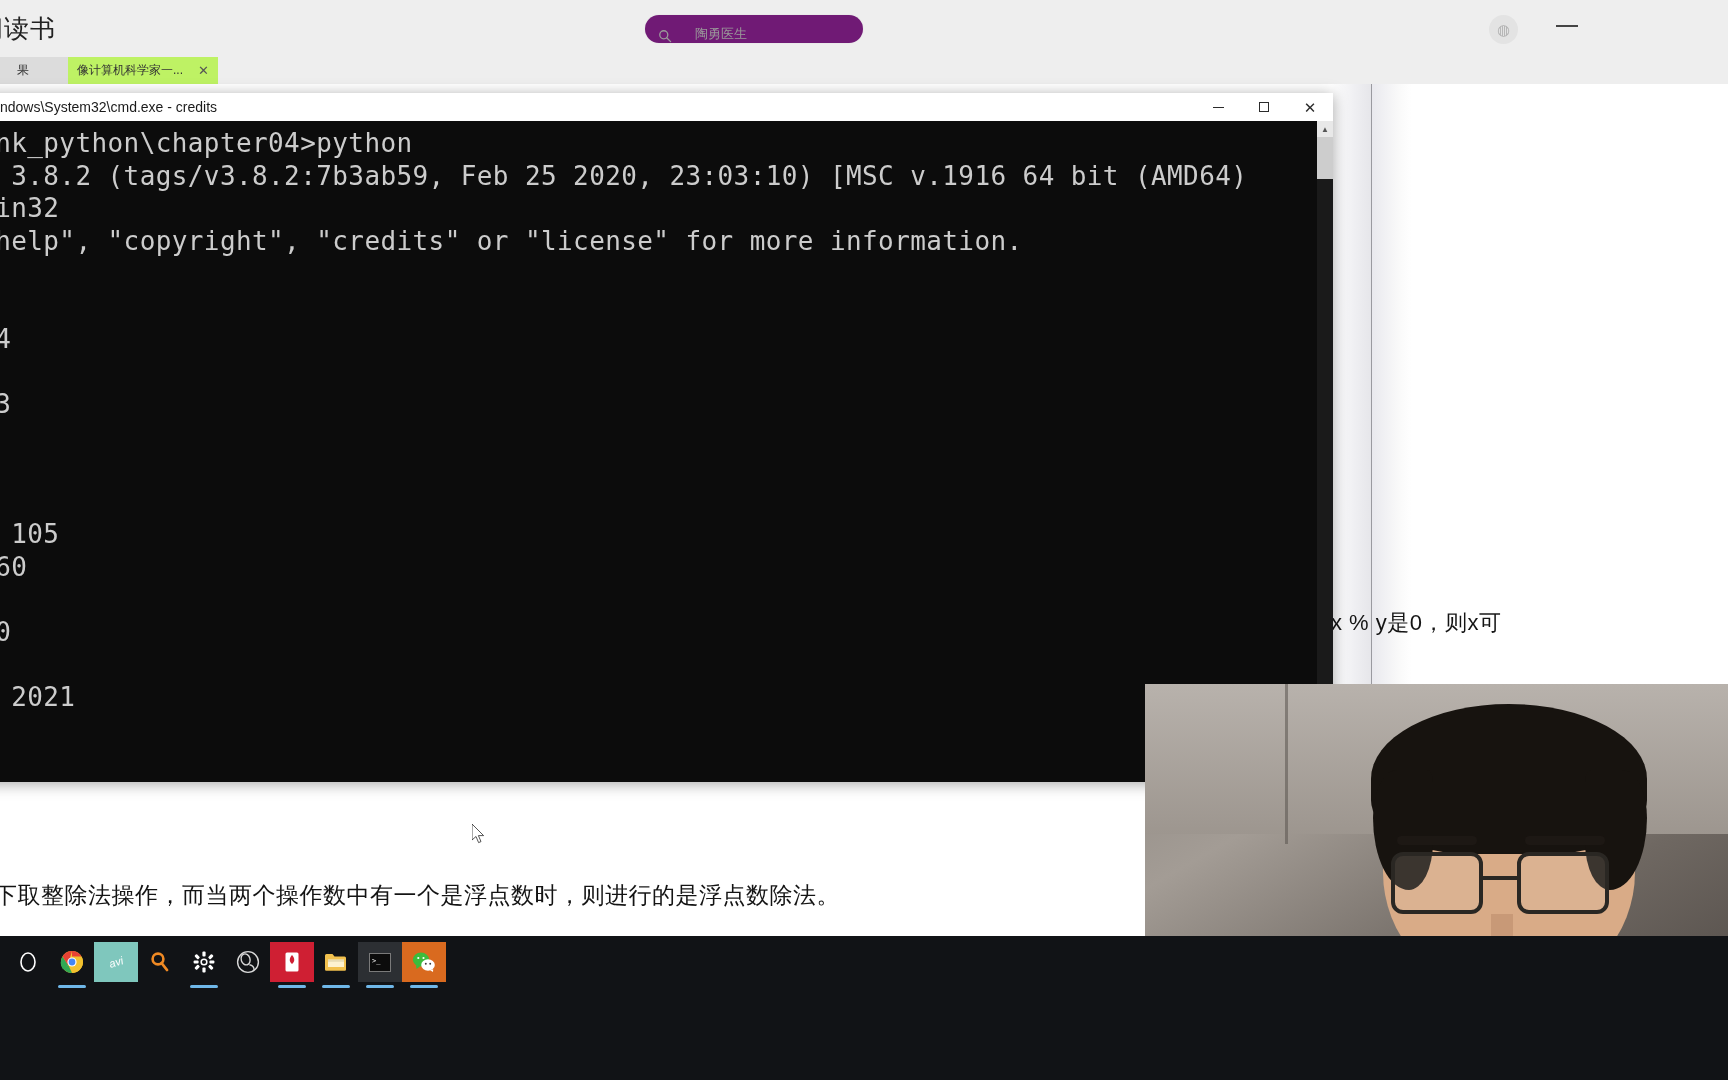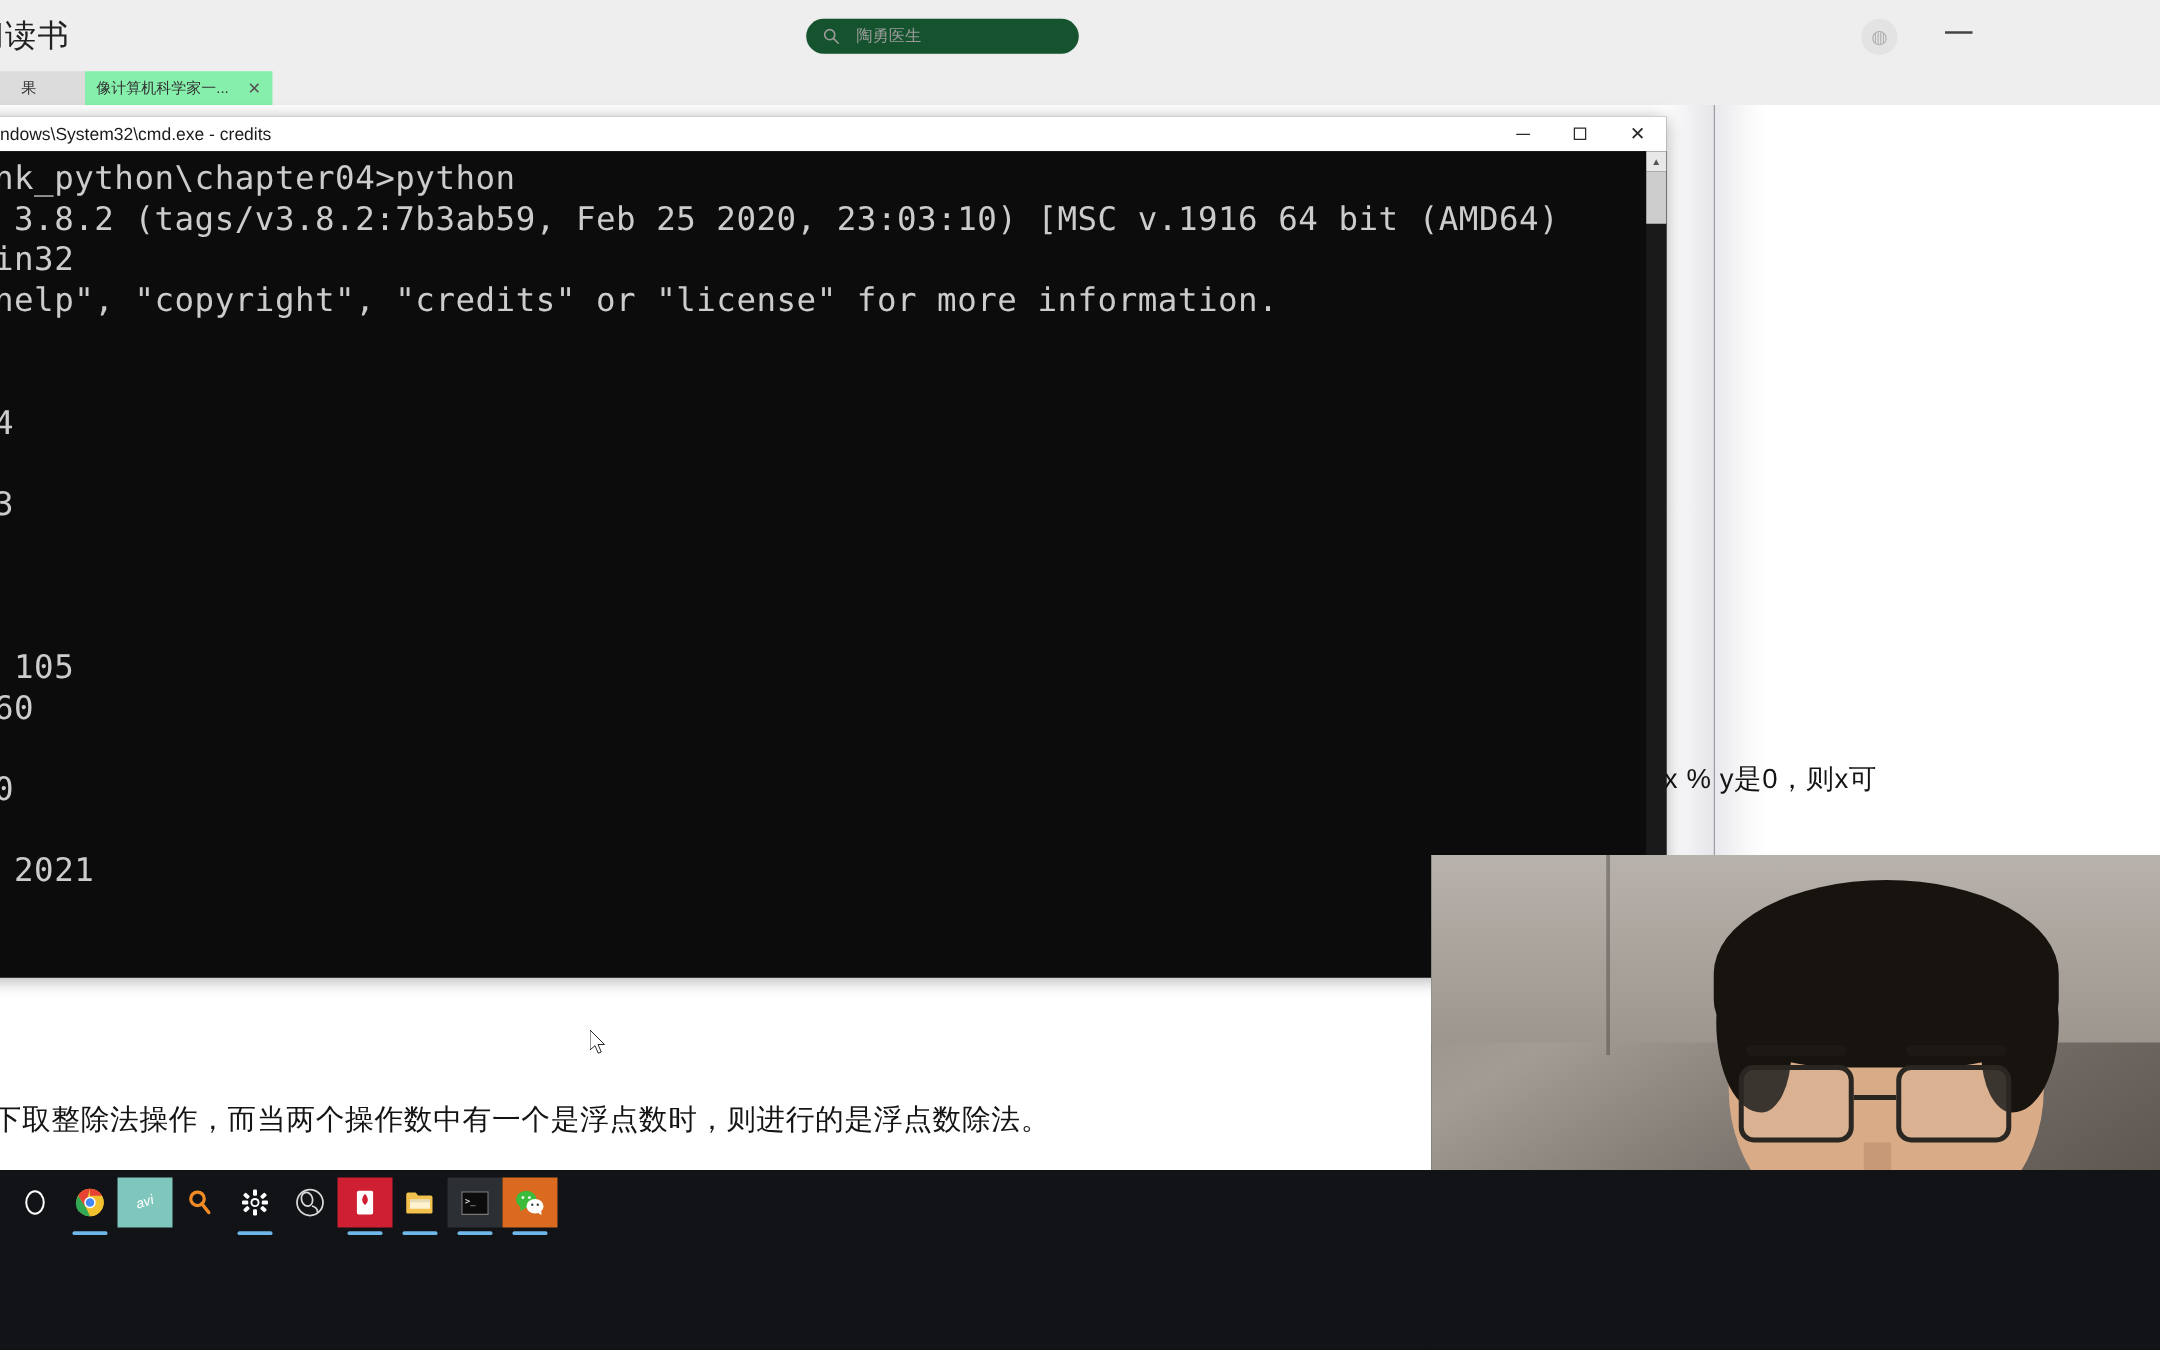--- a/index.html
+++ b/index.html
@@ -20,22 +20,22 @@
     position: absolute; left:0; top:0; width: 1728px; height: 57px;
     background: #eeeeee;
   }
   #app-title {
     position: absolute; left: -22px; top: 12px;
     font-size: 25px; color: #222; letter-spacing: 1px;
     white-space: nowrap;
   }
   #search-box {
     position: absolute; left: 645px; top: 15px; width: 218px; height: 28px;
-    background: #14532d; border-radius: 14px;
-    display: flex; align-items: center; gap: 13px; padding-left: 13px;
+    background: #701a75; border-radius: 14px;
+    display: flex; align-items: flex-end; gap: 23px; padding-left: 13px;
     box-shadow: 0 0 0 1px rgba(0,0,0,0.02);
   }
   #search-box .mag { width: 14px; height: 14px; flex: none; }
   #search-placeholder { font-size: 13px; color: #9a9a9a; white-space: nowrap; }
 
   #avatar {
     position: absolute; left: 1489px; top: 15px; width: 29px; height: 29px;
     border-radius: 50%; background: #e3e3e3;
     display:flex; align-items:center; justify-content:center;
   }
@@ -50,21 +50,21 @@
     position: absolute; left: 0; top: 57px; width: 1728px; height: 27px;
     background: #eeeeee;
   }
   #tab-prev {
     position: absolute; left: -22px; top: 0; width: 90px; height: 27px;
     background: #dcdcdc; display:flex; align-items:center; justify-content:center;
     font-size: 12px; color:#333;
   }
   #tab-active {
     position: absolute; left: 68px; top: 0; width: 150px; height: 27px;
-    background: #86efac;
+    background: #bef264;
     display: flex; align-items: center; gap: 4px; padding: 0 9px;
   }
   #tab-active .tab-label {
     font-size: 12px; color: #333; flex: 1;
     white-space: nowrap; overflow: hidden; text-overflow: ellipsis;
   }
   #tab-close { font-size: 13px; color: #555; line-height: 1; cursor: pointer; }
 
   
   #reader-page {

